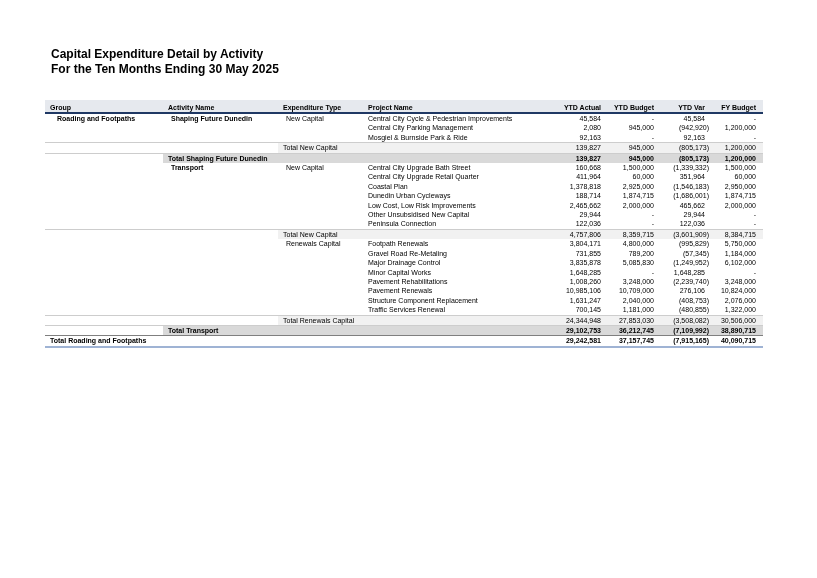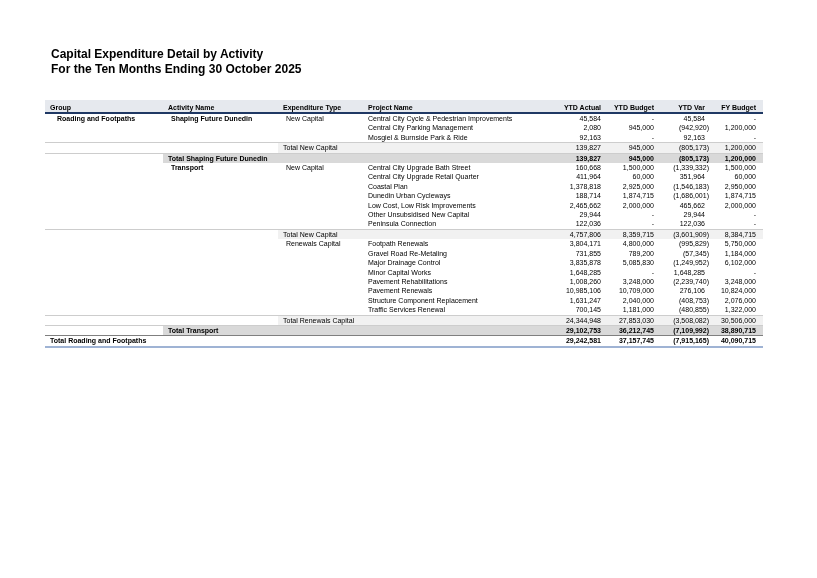--- a/index.html
+++ b/index.html
@@ -73,21 +73,21 @@
     font-weight: bold;
   }
 </style>
 </head>
 <body>
 
 <div class="page">
 
   <div class="title-block">
     <h1>Capital Expenditure Detail by Activity</h1>
-    <h2>For the Ten Months Ending 30 October 2025</h2>
+    <h2>For the Ten Months Ending 30 May 2025</h2>
   </div>
 
   <div class="table-wrap">
     <table>
       <colgroup>
         <col class="c-group">
           <col class="c-activity">
           <col class="c-expend">
           <col class="c-project">
         <col class="c-n1">

